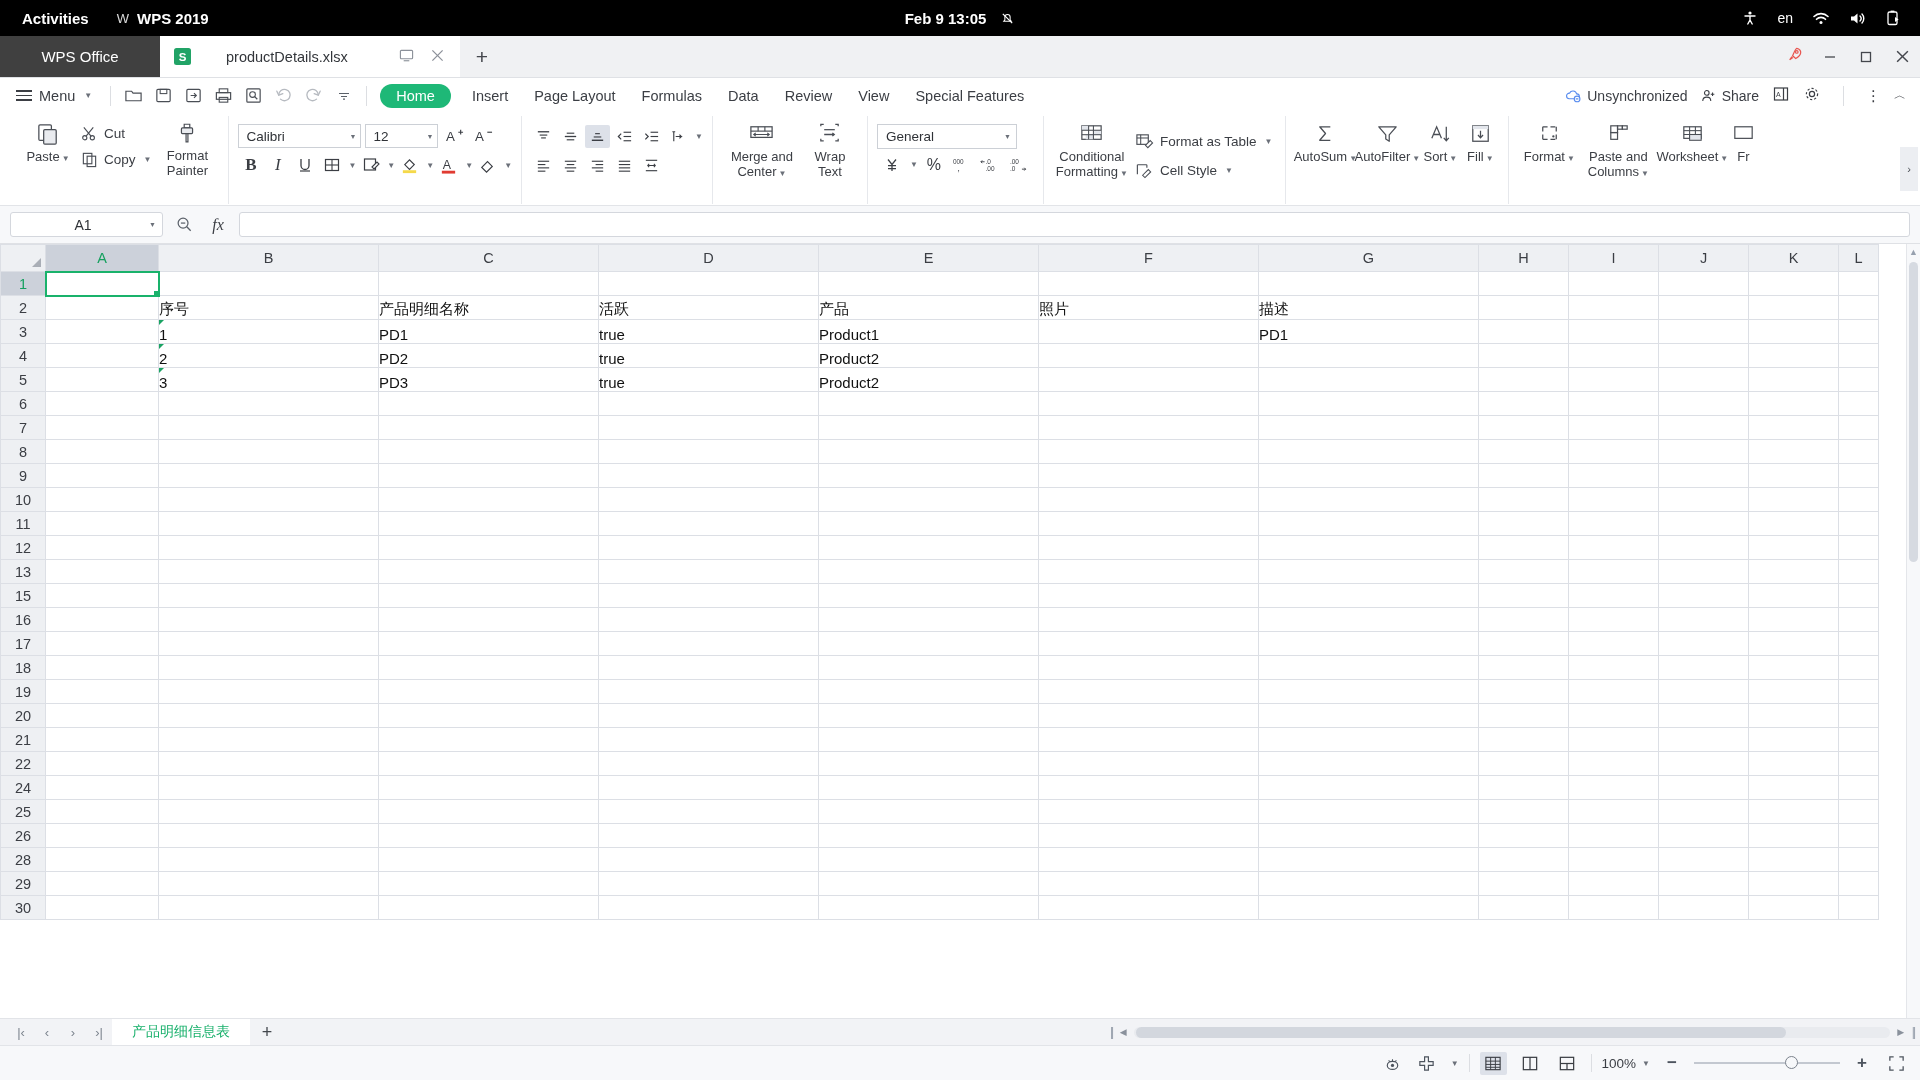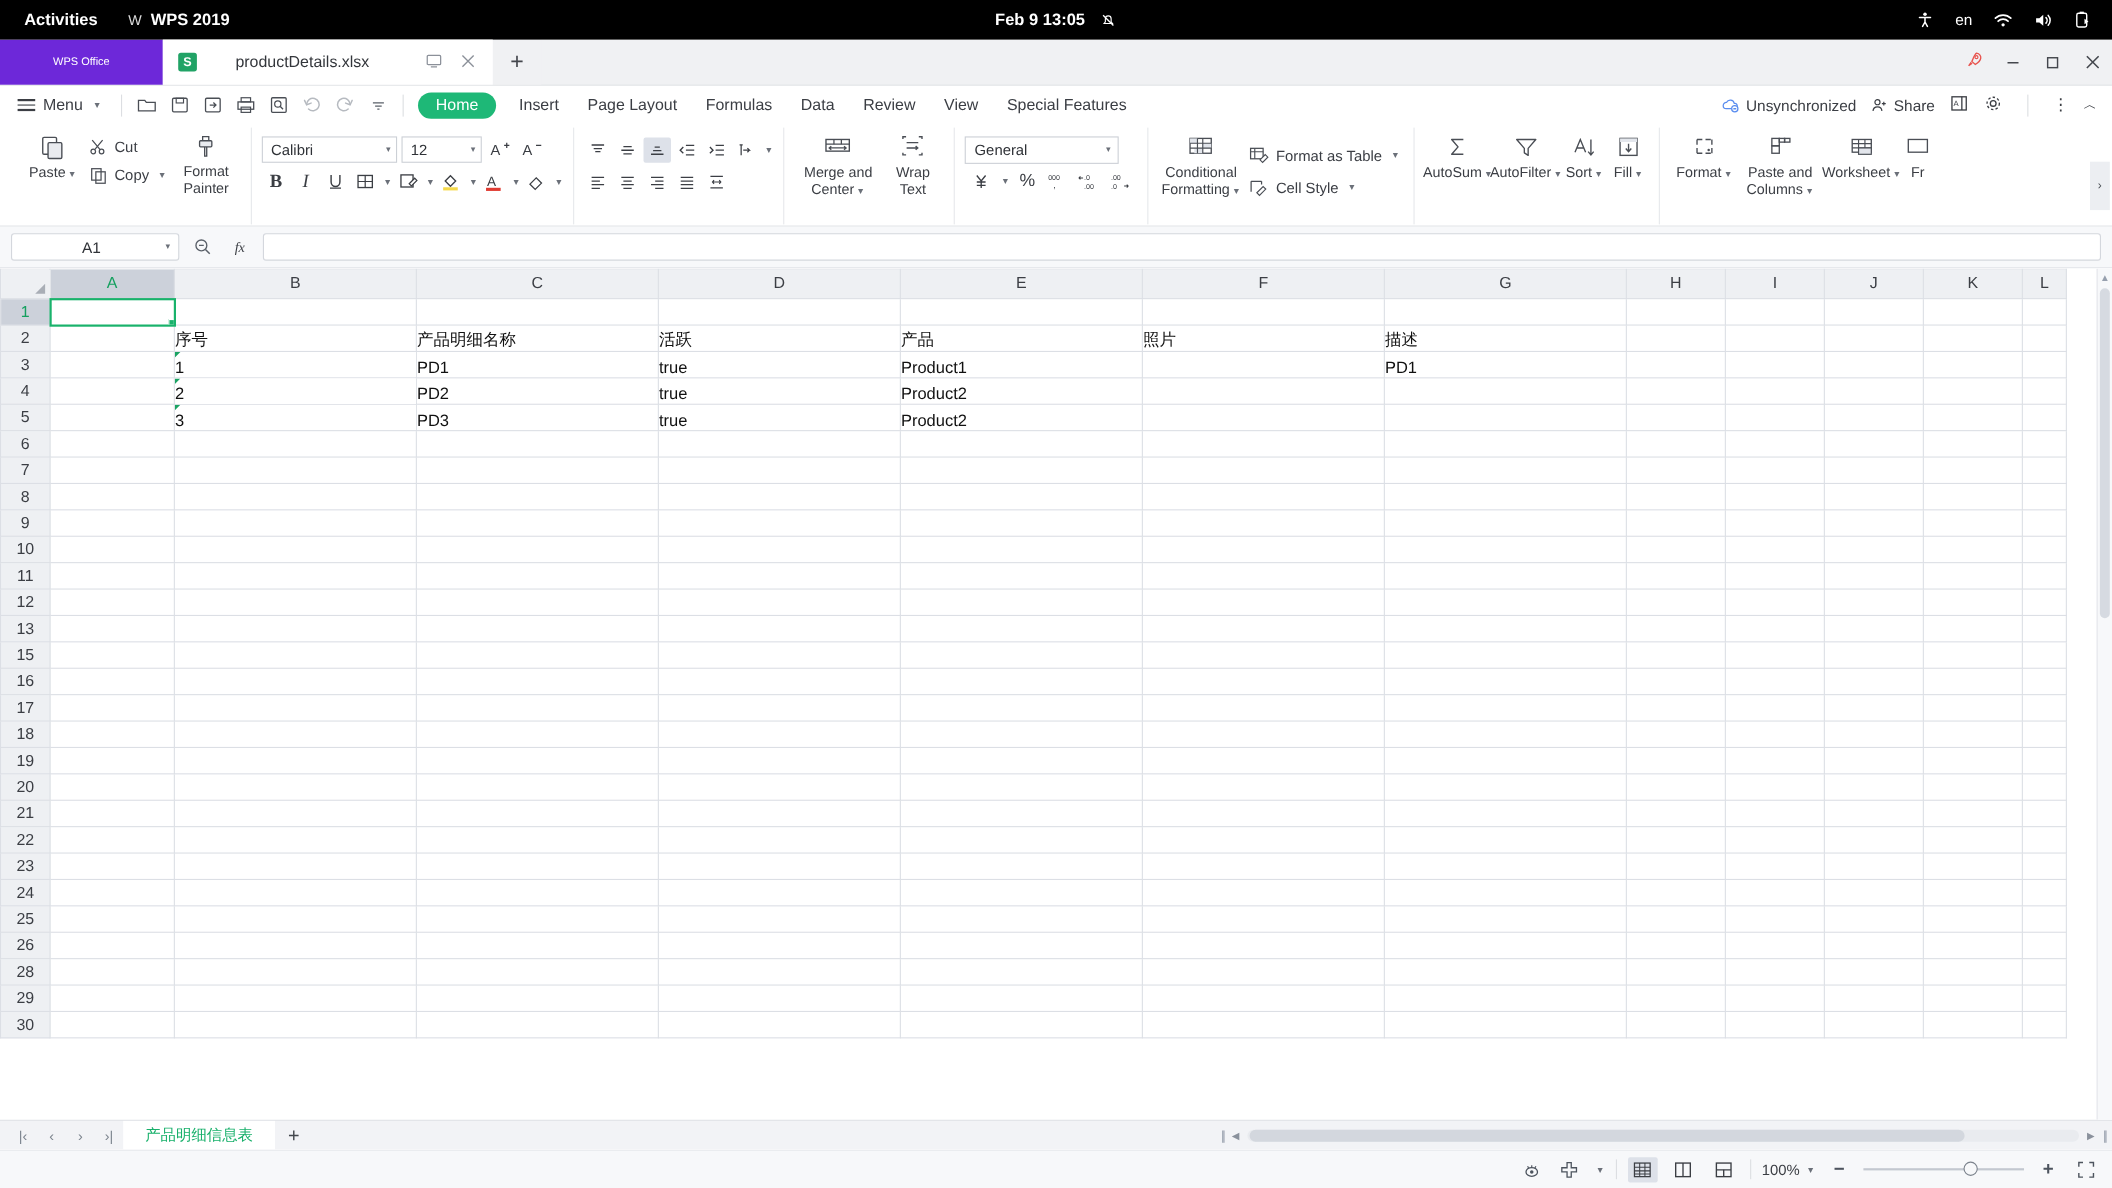--- a/index.html
+++ b/index.html
@@ -31,23 +31,23 @@
     gap: 19px; padding-right: 20px; font-weight: normal;
   }
   .tb-icon { display: inline-flex; align-items: center; justify-content: center; }
 
   
   .titlebar {
     flex: 0 0 41px; background: #f0f1f3; display: flex; align-items: flex-end;
     border-bottom: 1px solid #dfe1e5;
   }
   .wps-office-btn {
-    width: 148px; height: 41px; background: #6d28d9; color: #fff;
+    width: 160px; height: 41px; background: #404040; color: #fff;
     display: flex; align-items: center; justify-content: center;
-    font-size: 10px;
+    font-size: 15px;
   }
   .doc-tab {
     height: 41px; min-width: 300px; background: #fff;
     display: flex; align-items: center; gap: 9px; padding: 0 12px 0 14px;
     font-size: 14.5px; color: #33363b; position: relative;
   }
   .xls-badge {
     width: 17px; height: 17px; background: #21a366; border-radius: 2.5px;
     color: #fff; font-size: 11.5px; font-weight: bold;
     display: flex; align-items: center; justify-content: center;
@@ -142,21 +142,21 @@
     flex: 0 0 38px; background: #f7f8fa; display: flex; align-items: center;
     padding: 0 10px; gap: 8px; border-bottom: 1px solid #dfe1e5;
   }
   .namebox {
     width: 153px; height: 25px; background: #fff; border: 1px solid #d4d7dd;
     border-radius: 3px; display: flex; align-items: center; padding: 0 6px;
     font-size: 14px; color: #2f3237;
   }
   .namebox .nb-val { flex: 1; text-align: center; }
   .fb-ico { width: 26px; display: flex; align-items: center; justify-content: center; color: #5a6069; }
-  .fx { font-family: "Liberation Serif", serif; font-style: italic; font-size: 13px; color: #3b3e44; }
+  .fx { font-family: "Liberation Serif", serif; font-style: italic; font-size: 16px; color: #3b3e44; }
   .formula-input {
     flex: 1; height: 25px; background: #fff; border: 1px solid #d4d7dd; border-radius: 3px;
     display: flex; align-items: center; padding: 0 7px; font-size: 14px; color: #2f3237;
   }
 
   
   .gridwrap { flex: 1 1 auto; display: flex; flex-direction: column; overflow: hidden;
     background: #fff; position: relative; }
   .grid-scroll { flex: 1 1 auto; display: flex; overflow: hidden; position: relative; }
   table.sheet { border-collapse: collapse; table-layout: fixed; }
@@ -1146,35 +1146,20 @@
                 <td class="cell" style="width: 220px;"></td>
                 <td class="cell" style="width: 220px;"></td>
                 <td class="cell" style="width: 220px;"></td>
                 <td class="cell" style="width: 90px;"></td>
                 <td class="cell" style="width: 90px;"></td>
                 <td class="cell" style="width: 90px;"></td>
                 <td class="cell" style="width: 90px;"></td>
                 <td class="cell" style="width: 40px;"></td>
               </tr>
               <tr>
-                <th class="rowh">23</th>
-                <td class="cell" style="width: 113px;"></td>
-                <td class="cell" style="width: 220px;"></td>
-                <td class="cell" style="width: 220px;"></td>
-                <td class="cell" style="width: 220px;"></td>
-                <td class="cell" style="width: 220px;"></td>
-                <td class="cell" style="width: 220px;"></td>
-                <td class="cell" style="width: 220px;"></td>
-                <td class="cell" style="width: 90px;"></td>
-                <td class="cell" style="width: 90px;"></td>
-                <td class="cell" style="width: 90px;"></td>
-                <td class="cell" style="width: 90px;"></td>
-                <td class="cell" style="width: 40px;"></td>
-              </tr>
-              <tr>
                 <th class="rowh">24</th>
                 <td class="cell" style="width: 113px;"></td>
                 <td class="cell" style="width: 220px;"></td>
                 <td class="cell" style="width: 220px;"></td>
                 <td class="cell" style="width: 220px;"></td>
                 <td class="cell" style="width: 220px;"></td>
                 <td class="cell" style="width: 220px;"></td>
                 <td class="cell" style="width: 220px;"></td>
                 <td class="cell" style="width: 90px;"></td>
                 <td class="cell" style="width: 90px;"></td>

